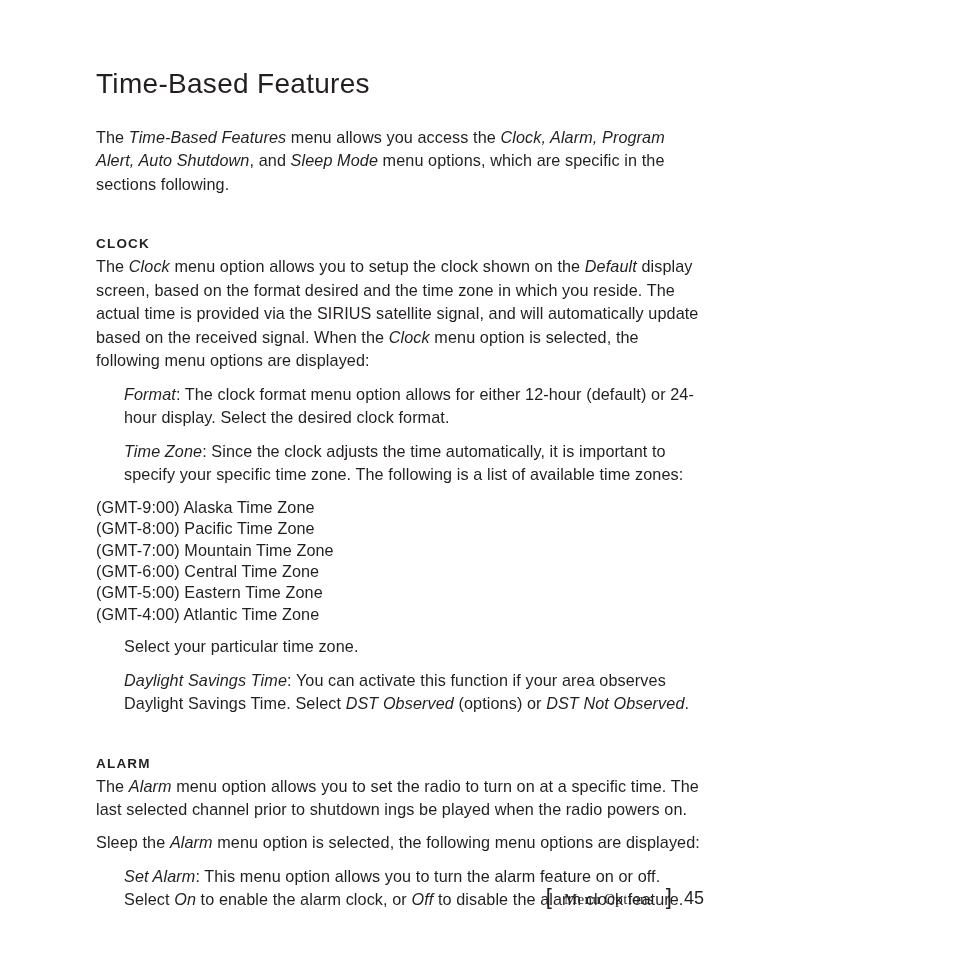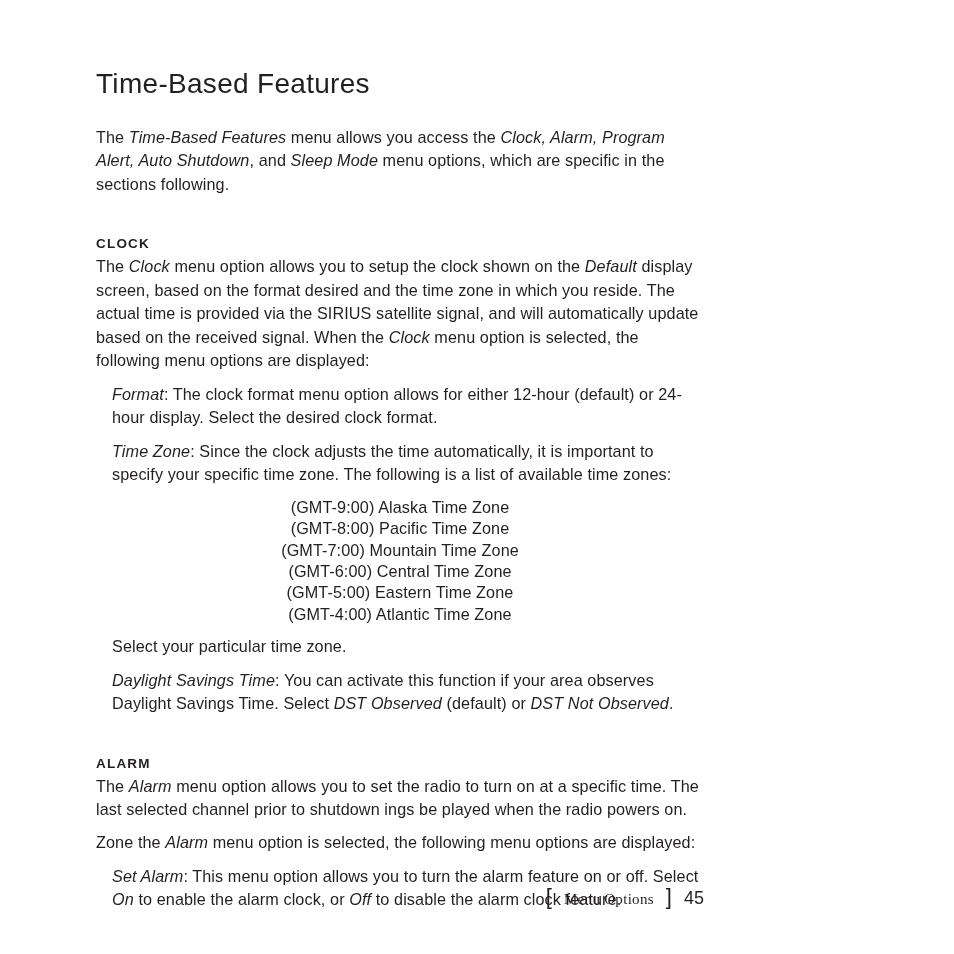--- a/index.html
+++ b/index.html
@@ -30,28 +30,27 @@
     margin: 0 0 10px 0;
     letter-spacing: 0.1px;
   }
   .section-heading {
     font-size: 13.5px;
     font-weight: 700;
     letter-spacing: 1.2px;
     margin: 40px 0 4px 0;
   }
   .indent1 {
-    margin-left: 16px;
+    margin-left: 28px;
   }
   .indent2 {
     margin-left: 46px;
   }
   .tzlist {
     margin: 6px 0 10px 0;
-    text-align: center;
   }
   .tzlist div {
     font-size: 16.2px;
     line-height: 1.32;
     letter-spacing: 0.1px;
   }
   .footer {
     position: absolute;
     bottom: 44px;
     right: 96px;
@@ -105,31 +104,31 @@
     <div>(GMT-8:00) Pacific Time Zone</div>
     <div>(GMT-7:00) Mountain Time Zone</div>
     <div>(GMT-6:00) Central Time Zone</div>
     <div>(GMT-5:00) Eastern Time Zone</div>
     <div>(GMT-4:00) Atlantic Time Zone</div>
   </div>
 
   <p class="indent1">Select your particular time zone.</p>
 
   <p class="indent1">
-    <em>Daylight Savings Time</em><span>: You can activate this function if your area observes Daylight Sav­ings Time. Select </span><em>DST Observed</em><span> (default) or </span><em>DST Not Observed</em><span>.</span>
+    <em>Daylight Savings Time</em><span>: You can activate this function if your area observes Daylight Sav­ings Time. Select </span><em>DST Observed</em><span> (options) or </span><em>DST Not Observed</em><span>.</span>
   </p>
 
   <div class="section-heading">ALARM</div>
 
   <p>
     <span>The </span><em>Alarm</em><span> menu option allows you to set the radio to turn on at a specific time. The last selected channel prior to shutdown ings be played when the radio powers on.</span>
   </p>
 
   <p>
-    <span>Zone the </span><em>Alarm</em><span> menu option is selected, the following menu options are displayed:</span>
+    <span>Sleep the </span><em>Alarm</em><span> menu option is selected, the following menu options are displayed:</span>
   </p>
 
   <p class="indent1">
     <em>Set Alarm</em><span>: This menu option allows you to turn the alarm feature on or off. Select </span><em>On</em><span> to enable the alarm clock, or </span><em>Off</em><span> to disable the alarm clock feature.</span>
   </p>
 
   <div class="footer">
     <span class="bracket">[</span>
     <span class="label">Menu Options</span>
     <span class="bracket">]</span>

